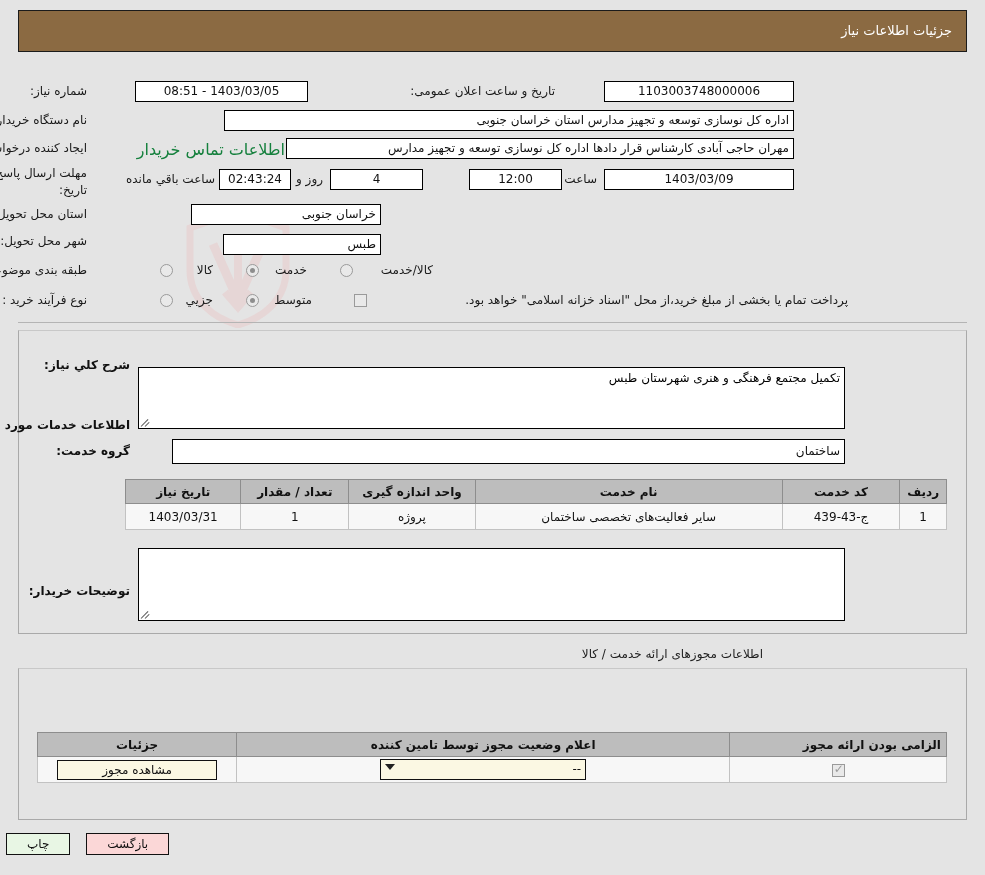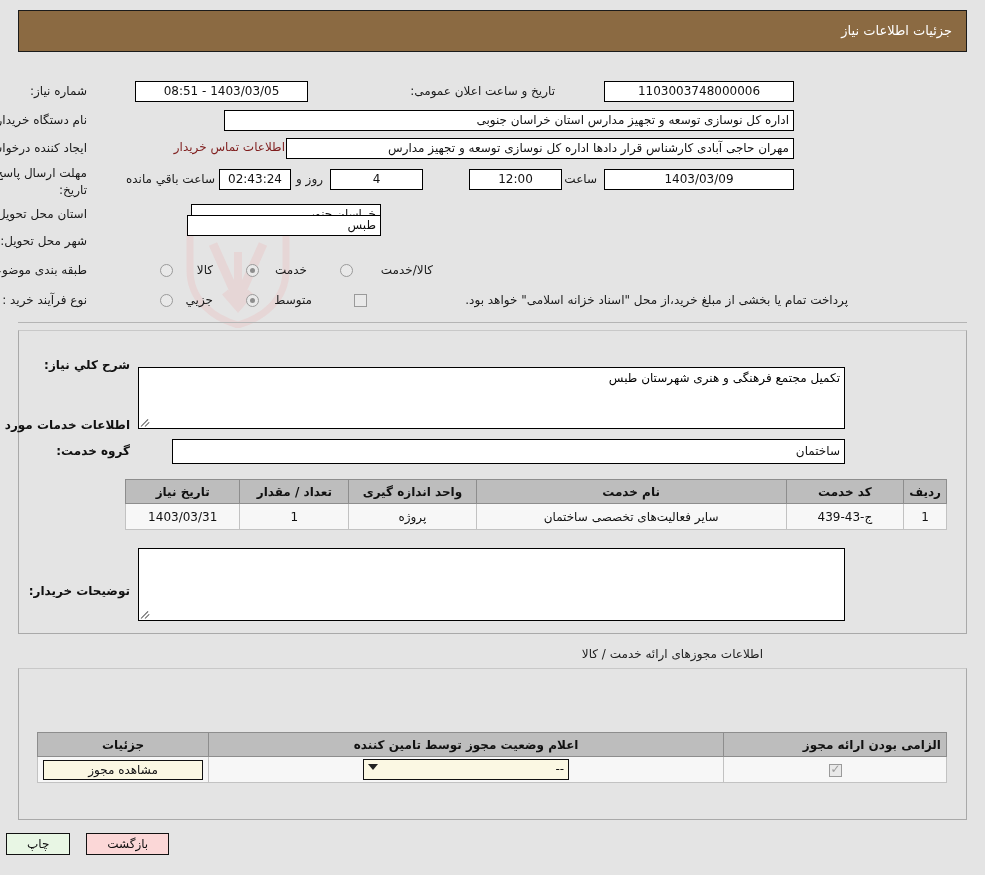--- a/index.html
+++ b/index.html
@@ -101,22 +101,22 @@
     white-space: nowrap;
     overflow: hidden;
     z-index: 3;
   }
   .fld.center { text-align: center; }
   .fld.right  { text-align: right; }
   .fld.cream  { background: #ffffff; }
 
   .link {
     position: absolute;
-    color: #7f1d1d;
-    font-size: 12px;
+    color: #15803d;
+    font-size: 16px;
     text-decoration: none;
     white-space: nowrap;
     z-index: 4;
     cursor: pointer;
     margin-left: 8px;
   }
 
   .radio {
     position: absolute;
     width: 13px; height: 13px;
@@ -189,21 +189,21 @@
     color: #111;
     height: 24px;
     padding: 2px 5px;
     text-align: center;
     white-space: nowrap;
   }
   table.grid td {
     background: #f7f7f7;
     border: 1px solid #c2c2c2;
     height: 26px;
-    padding: 2px 5px;
+    padding: 2px 19px;
     text-align: center;
     color: #111;
     white-space: nowrap;
   }
 
   
   #tbl-license td.cell-detail { background:#f7f7f7; }
   .btn-sm {
     display: inline-block;
     background: #fbf8e3;
@@ -311,21 +311,21 @@
 <div class="fld center" style="right:423px; top:169px; width:93px;">12:00</div>
 <div class="fld center" style="right:562px; top:169px; width:93px;">4</div>
 <div class="lbl" style="right:662px; top:172px;">روز و</div>
 <div class="fld cream center" style="right:694px; top:169px; width:72px;">02:43:24</div>
 <div class="lbl" style="right:770px; top:172px;">ساعت باقي مانده</div>
 
 <div class="lbl" style="right:898px; top:207px;">استان محل تحویل:</div>
 <div class="fld right" style="right:604px; top:204px; width:190px;">خراسان جنوبی</div>
 
 <div class="lbl" style="right:898px; top:234px;">شهر محل تحویل:</div>
-<div class="fld right" style="right:604px; top:215px; width:194px;padding-left:44px;">طبس</div>
+<div class="fld right" style="right:604px; top:234px; width:158px;padding-left:44px;">طبس</div>
 
 <div class="lbl" style="right:898px; top:263px;">طبقه بندی موضوعی:</div>
 <div class="radio" style="right:812px; top:264px;"></div>
 <div class="lbl" style="right:772px; top:263px;">کالا</div>
 <div class="radio on" style="right:726px; top:264px;"></div>
 <div class="lbl" style="right:678px; top:263px;">خدمت</div>
 <div class="radio" style="right:632px; top:264px;"></div>
 <div class="lbl" style="right:552px; top:263px;">کالا/خدمت</div>
 
 <div class="lbl" style="right:898px; top:293px;">نوع فرآیند خرید :</div>

